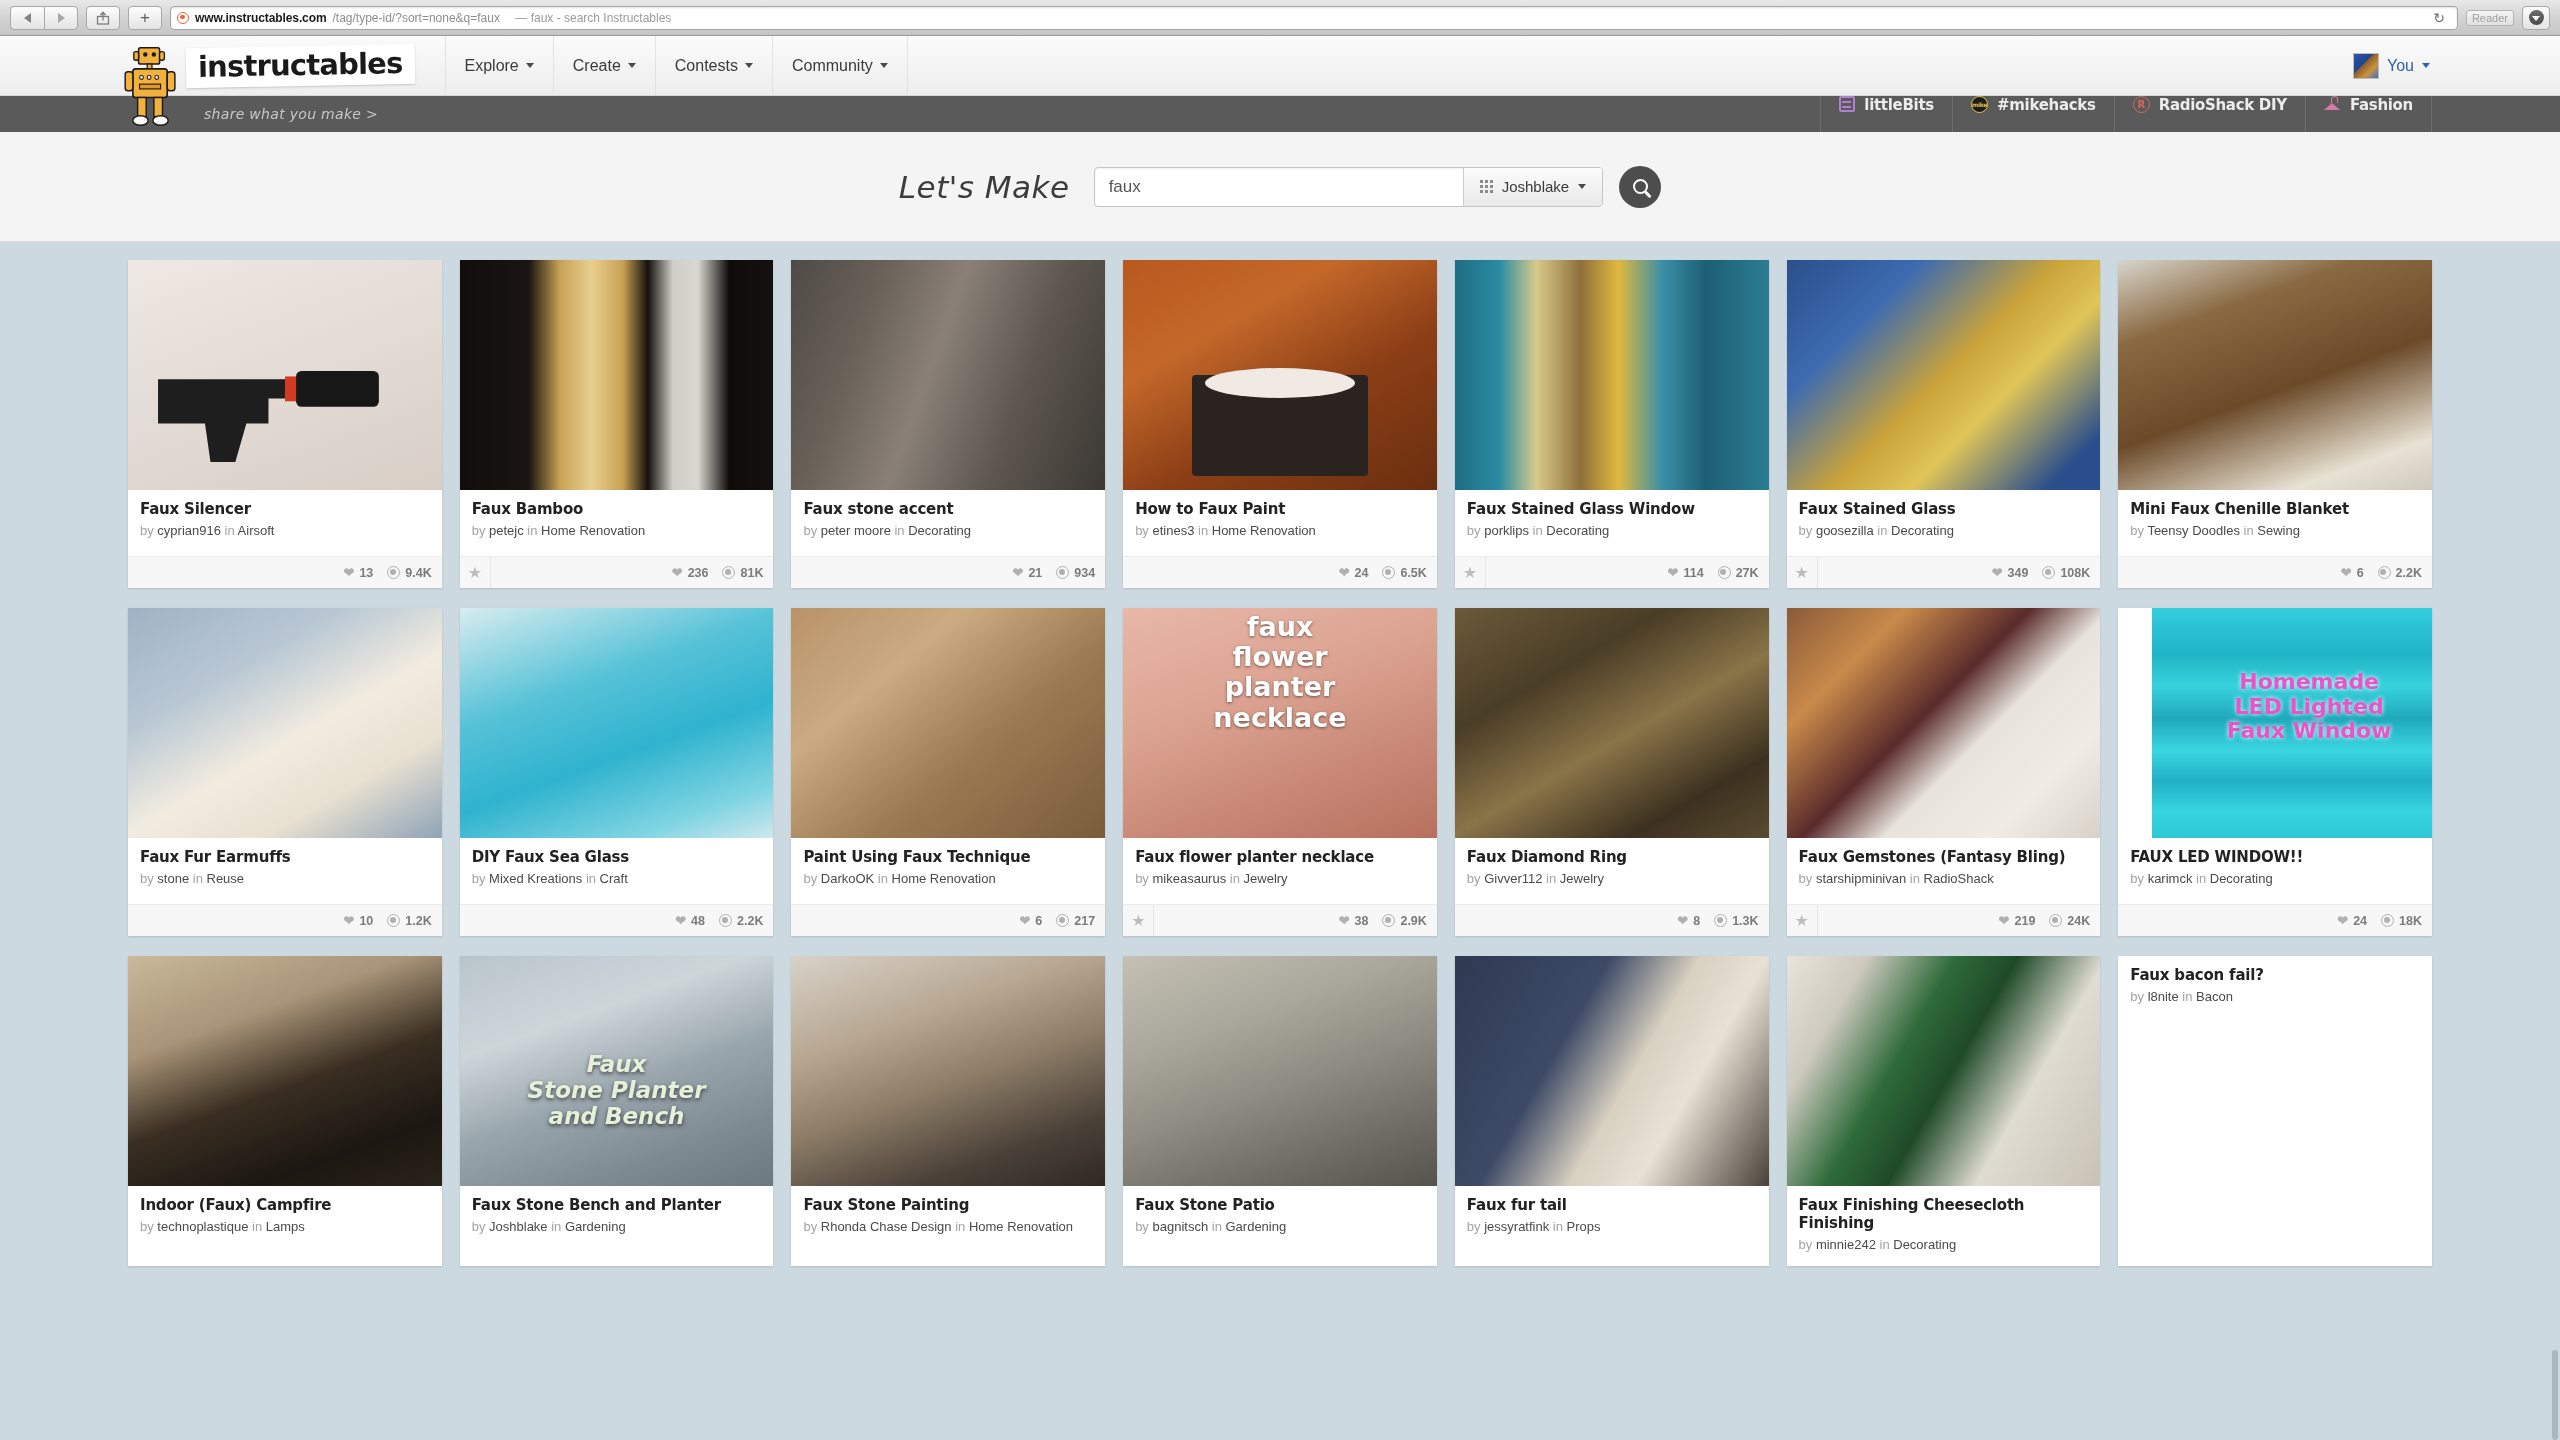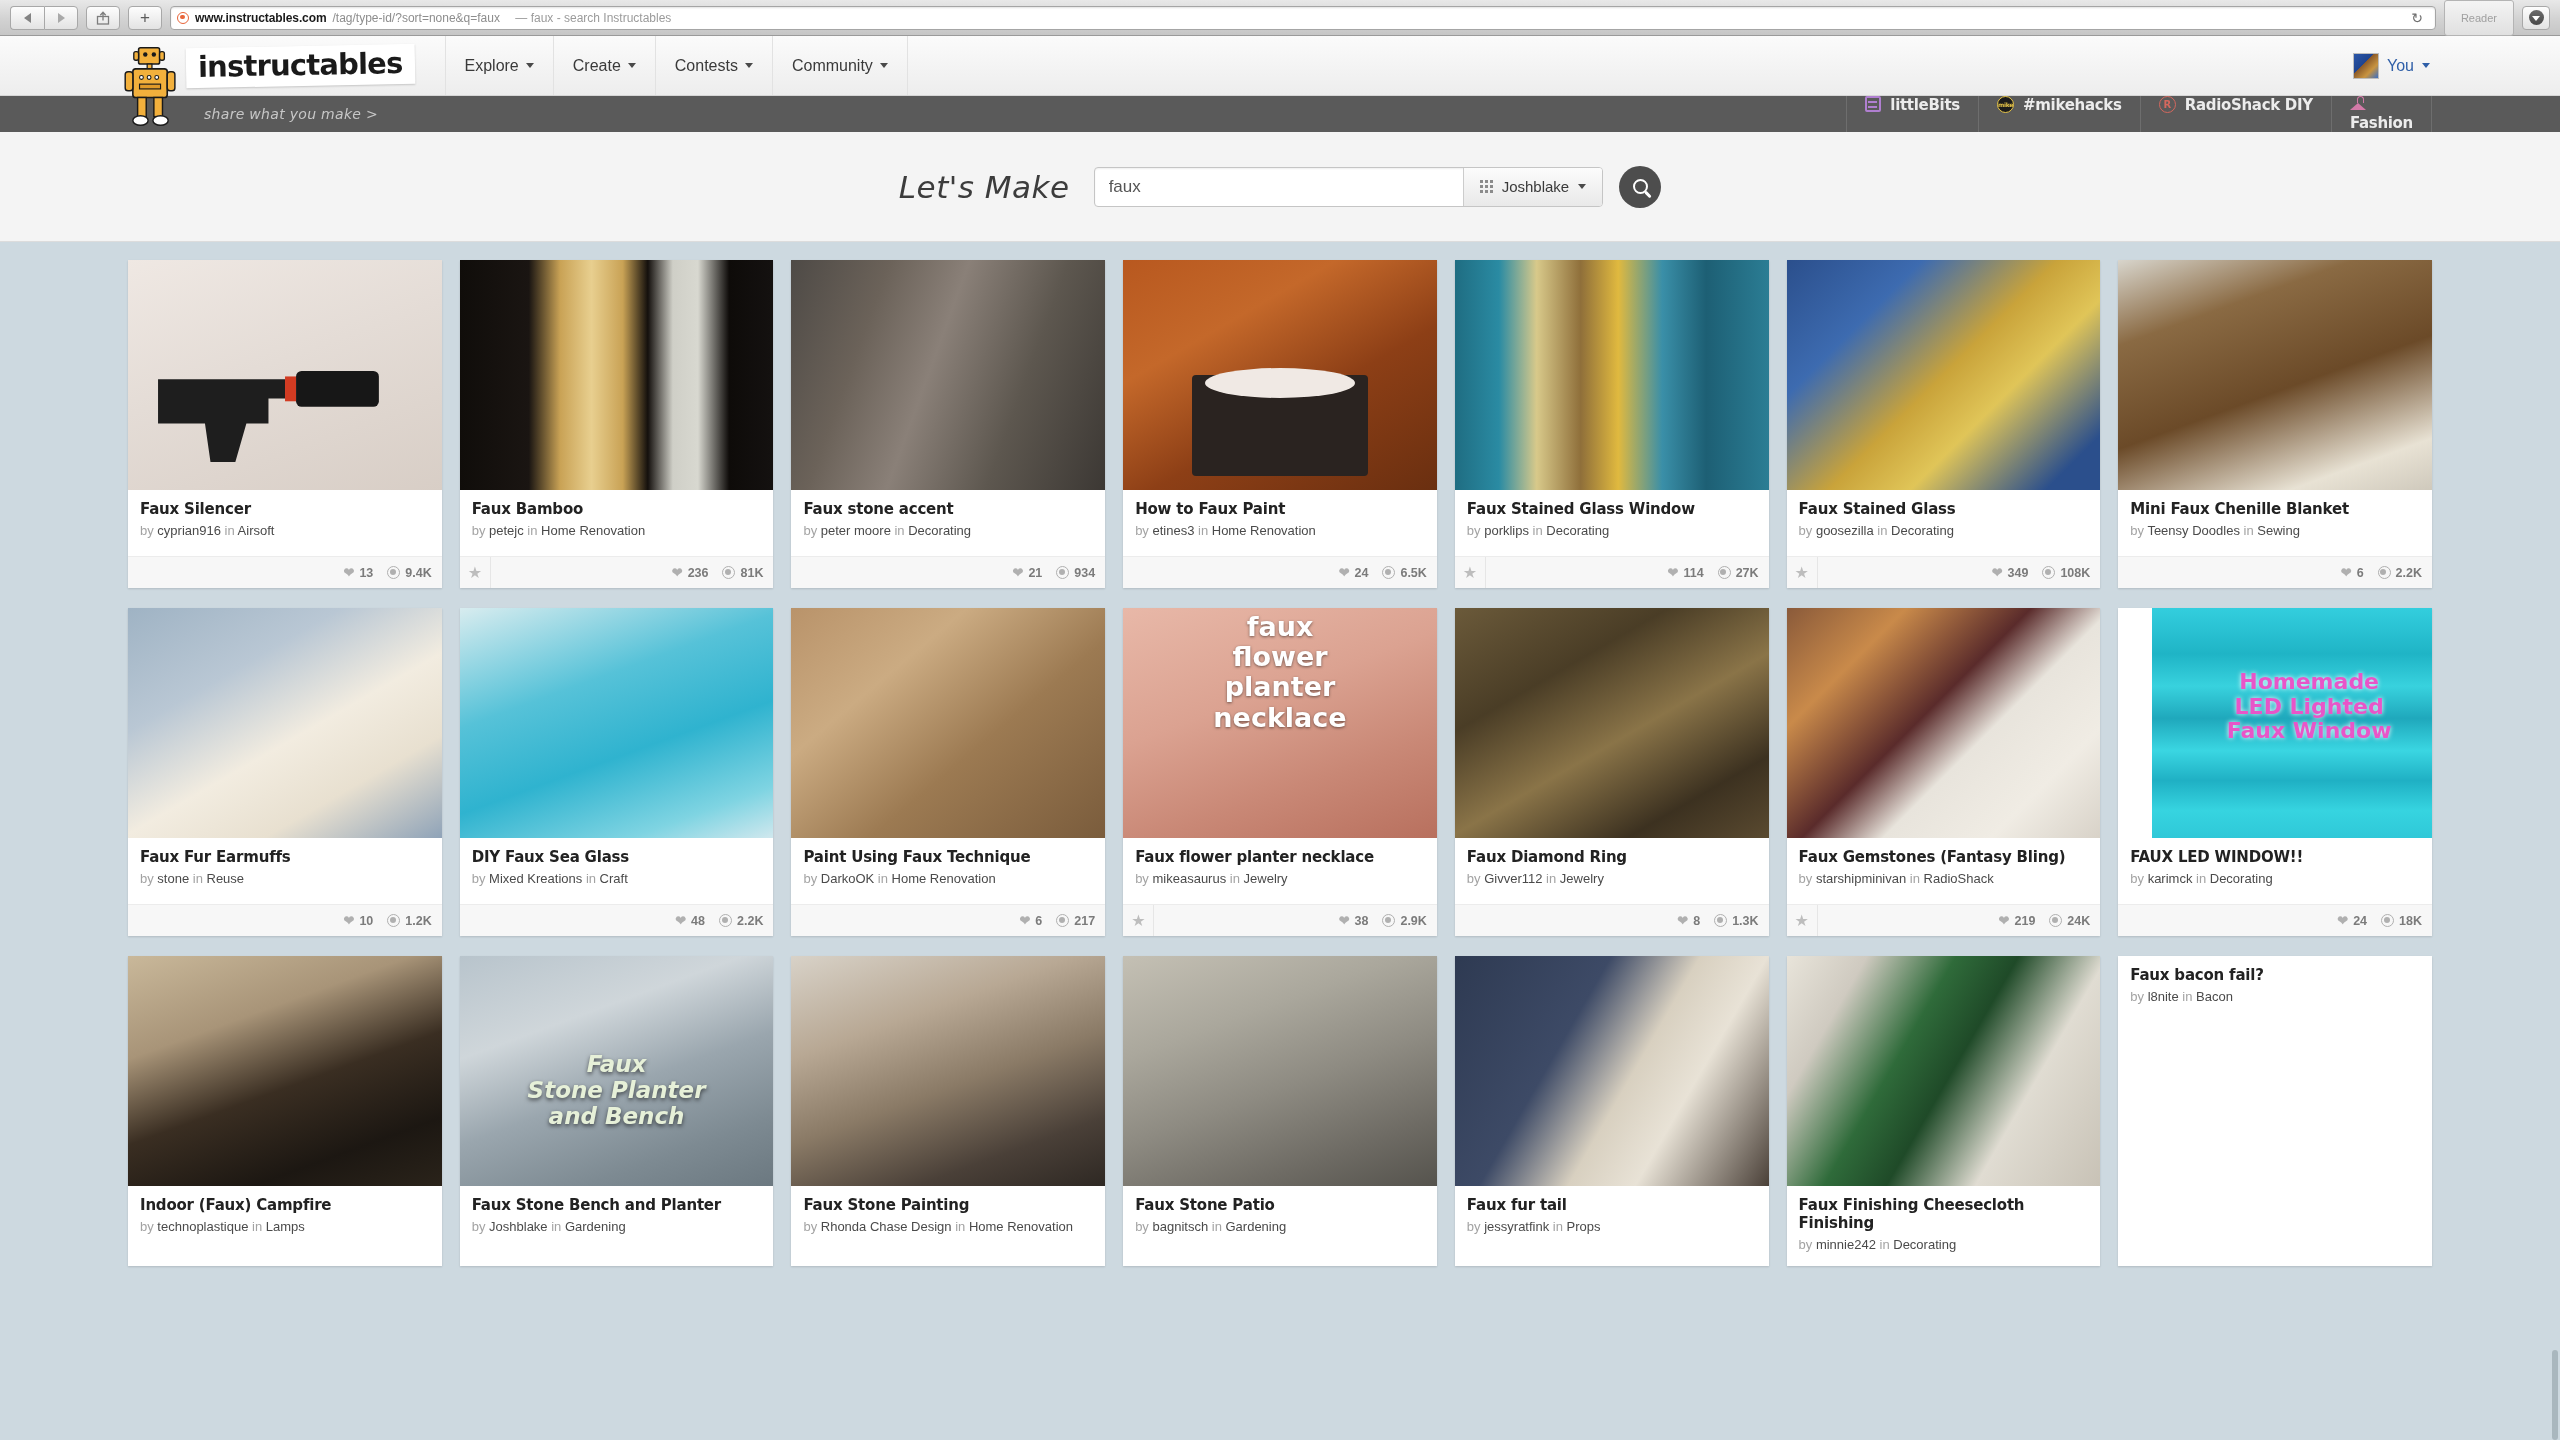--- a/index.html
+++ b/index.html
@@ -61,21 +61,21 @@
     content:""; position:absolute; left:2.2px; top:2.2px;
     width:4.4px;height:4.4px;border-radius:50%;background:#e8653a;
   }
   .url-host { color: #1a1a1a; font-weight: 700; letter-spacing: -0.1px;}
   .url-path { color: #8d8d8d; }
   .url-title { color: #9b9b9b; }
   .reload {
     margin-left:auto; color:#6e6e6e; font-size:14px; padding-right: 6px;
   }
   .reader-btn {
-    height: 36px; padding: 0 16px; border-radius: 3px;
+    height: 16px; padding: 0 5px; border-radius: 3px;
     border: 1px solid #b4b4b4;
     background: linear-gradient(to bottom,#f4f4f4,#e0e0e0);
     color:#a0a0a0; font-size:11px; display:flex;align-items:center;
   }
   .dl-btn {
     width: 28px; height: 24px; border-radius: 4px;
     border: 1px solid #a8a8a8;
     background: linear-gradient(to bottom,#fdfdfd,#e3e3e3);
     display:flex;align-items:center;justify-content:center;
   }
@@ -165,21 +165,21 @@
   .promo-nav { margin-left:auto; display:flex; align-items:stretch; padding-right: 128px; }
   .promo-item {
     display:flex; align-items:flex-start; gap:9px;
     padding: 0 18px;
     color:#ececec; font-size:15px; font-weight:700;
     border-left: 1px solid #6e6e6e;
     cursor:pointer;
     font-family: "DejaVu Sans", sans-serif;
     letter-spacing: -0.3px;
   }
-  .promo-item:last-child { border-right: 1px solid #6e6e6e; flex-direction: column; }
+  .promo-item:last-child { border-right: 1px solid #6e6e6e; }
   .ic-littlebits{width:16px;height:16px;border:2px solid #b07fd0;border-radius:2px;position:relative;}
   .ic-littlebits::before{content:"";position:absolute;left:1px;top:3px;width:9px;height:2px;background:#b07fd0;}
   .ic-littlebits::after{content:"";position:absolute;left:1px;top:8px;width:9px;height:2px;background:#b07fd0;}
   .ic-mike{width:17px;height:17px;border-radius:50%;background:#1b1b1b;border:1.5px solid #e8c64a;display:flex;align-items:center;justify-content:center;color:#e8c64a;font-size:6px;font-weight:700;}
   .ic-radio{width:17px;height:17px;border-radius:50%;border:1.8px solid #d4685e;color:#d4685e;font-size:10px;font-weight:700;display:flex;align-items:center;justify-content:center;}
   .ic-hanger{width:17px;height:14px;position:relative;}
   .ic-hanger::before{content:"";position:absolute;left:0;top:7px;width:0;height:0;border-left:8.5px solid transparent;border-right:8.5px solid transparent;border-bottom:7px solid #d47aa8;}
   .ic-hanger::after{content:"";position:absolute;left:7px;top:0;width:5px;height:6px;border:1.5px solid #d47aa8;border-radius:50% 50% 0 0;border-bottom:none;}
 
   

